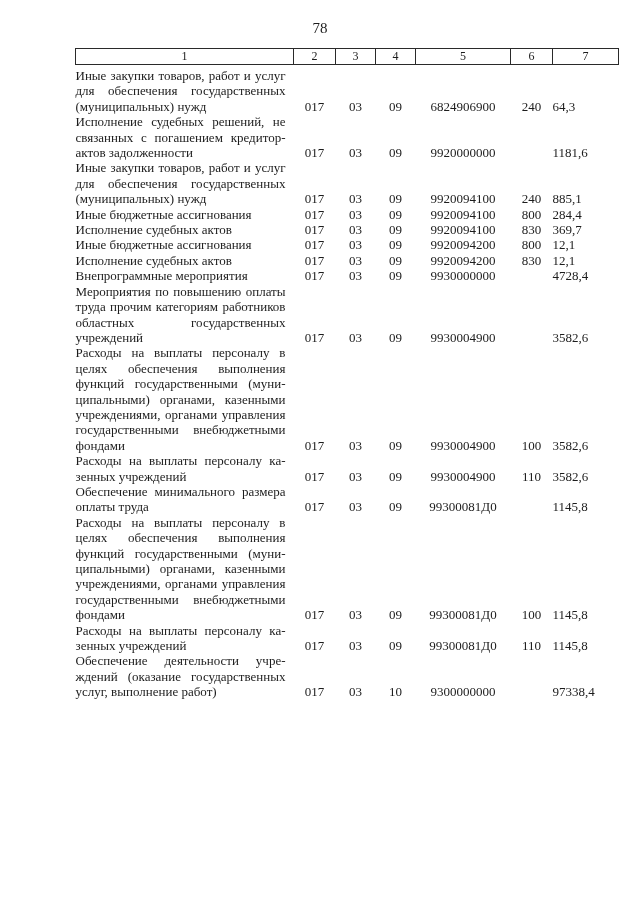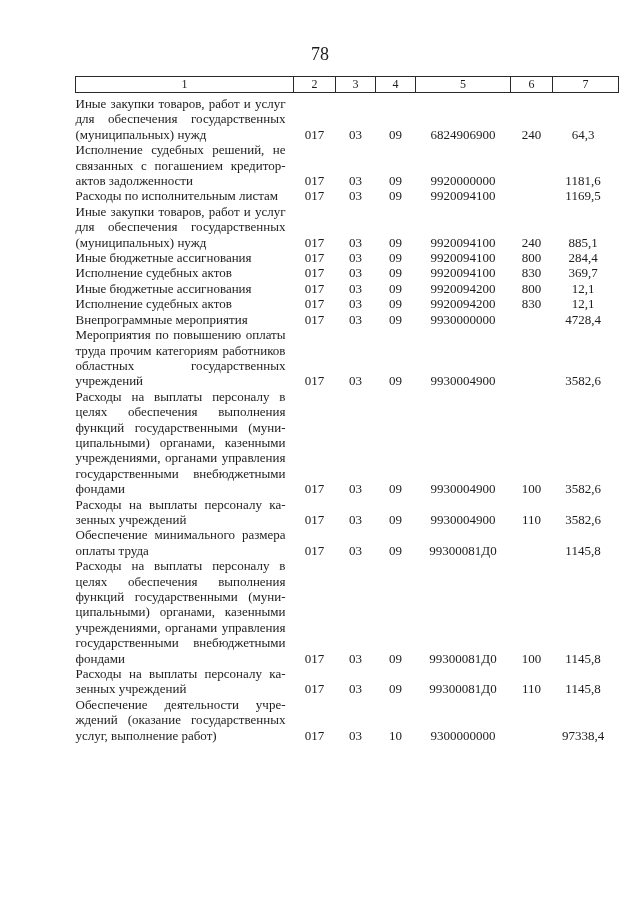--- a/index.html
+++ b/index.html
@@ -8,23 +8,23 @@
     width: 640px;
     height: 905px;
     margin: 0 auto;
     background: #ffffff;
     font-family: "Liberation Serif", serif;
     color: #1c1c1c;
     overflow: hidden;
     position: relative;
   }
   .page-number {
-    padding-top: 44px;
+    padding-top: 20px;
     text-align: center;
-    font-size: 18px;
+    font-size: 15px;
   }
   table.budget {
     border-collapse: collapse;
     table-layout: fixed;
     margin: 11px 0 0 75px;
     width: 543px;
   }
   col.c1 { width: 218px; }
   col.c2 { width: 42px; }
   col.c3 { width: 40px; }
@@ -47,21 +47,21 @@
     padding: 0;
   }
   tbody tr:first-child td { padding-top: 3px; }
   td.t {
     text-align: justify;
     padding-right: 8px;
     hyphens: manual;
     overflow-wrap: break-word;
   }
   td.n { text-align: center; }
-  td.a { text-align: center; padding-right: 5px; }
+  td.a { text-align: left; padding-right: 5px; }
 </style>
 </head>
 <body>
 
 <div class="page">
   <div class="page-number">78</div>
 
   <table class="budget">
     <colgroup>
       <col class="c1">
@@ -96,29 +96,20 @@
         <tr>
           <td class="t">Исполнение судебных решений, не связанных с погашением кредитор­актов задолженности</td>
           <td class="n">017</td>
           <td class="n">03</td>
           <td class="n">09</td>
           <td class="n">9920000000</td>
           <td class="n"></td>
           <td class="a">1181,6</td>
         </tr>
         <tr>
-          <td class="t">Расходы по исполнительным лис­там</td>
-          <td class="n">017</td>
-          <td class="n">03</td>
-          <td class="n">09</td>
-          <td class="n">9920094100</td>
-          <td class="n"></td>
-          <td class="a">1169,5</td>
-        </tr>
-        <tr>
           <td class="t">Иные закупки товаров, работ и услуг для обеспечения государ­ственных (муниципальных) нужд</td>
           <td class="n">017</td>
           <td class="n">03</td>
           <td class="n">09</td>
           <td class="n">9920094100</td>
           <td class="n">240</td>
           <td class="a">885,1</td>
         </tr>
         <tr>
           <td class="t">Иные бюджетные ассигнования</td>

